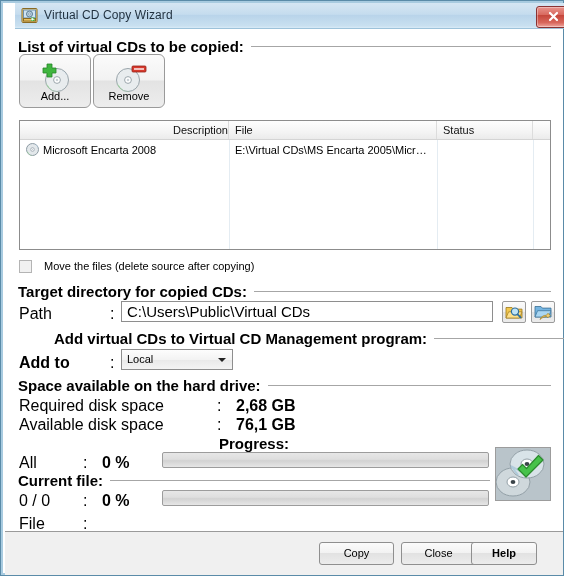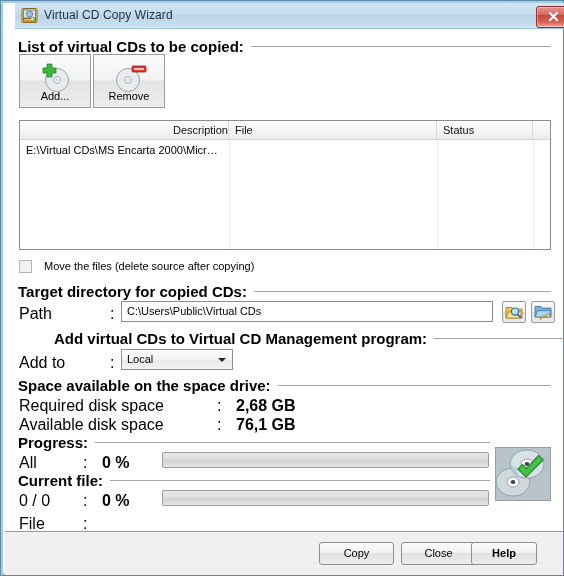--- a/index.html
+++ b/index.html
@@ -101,21 +101,21 @@
     margin-top: 1px;
   }
 
   
   .tool-btn {
     position: absolute;
     width: 72px;
     height: 54px;
     box-sizing: border-box;
     border: 1px solid #9a9a9a;
-    border-radius: 0;
+    border-radius: 6px;
     background: linear-gradient(to bottom, #fbfbfb 0%, #f2f2f2 48%, #e3e3e3 50%, #ededed 100%);
     cursor: pointer;
   }
   .tool-btn .glyph {
     position: absolute;
     left: 50%;
     top: 6px;
     transform: translateX(-50%);
   }
   .tool-btn .lbl {
@@ -198,21 +198,21 @@
     white-space: nowrap;
   }
   .lbl-bold { font-weight: bold; }
 
   .textfield {
     position: absolute;
     box-sizing: border-box;
     border: 1px solid #8e8e8e;
     background: #ffffff;
     font-family: "Liberation Sans", sans-serif;
-    font-size: 11px;
+    font-size: 15px;
     color: #000;
     padding: 0 0 0 5px;
     line-height: 19px;
     overflow: hidden;
     white-space: nowrap;
     cursor: text;
   }
 
   .icon-btn {
     position: absolute;
@@ -366,21 +366,33 @@
         <div class="lv-th" style="width:209px;text-align:right;">Description</div>
         <div class="lv-th" style="width:208px;">File</div>
         <div class="lv-th" style="width:96px;">Status</div>
         <div class="lv-th" style="width:17px; border-right:none;"></div>
       </div>
       <div class="lv-colsep" style="left:209px;"></div>
       <div class="lv-colsep" style="left:417px;"></div>
       <div class="lv-colsep" style="left:513px;"></div>
 
       <div class="lv-row">
-        <div class="lv-td" style="width:208px;">E:\Virtual CDs\MS Encarta 2000\Micr…</div>
+        <div class="lv-td" style="width:209px;">
+          <span class="disc">
+            <svg width="13" height="13" viewBox="0 0 13 13">
+              <circle cx="6.5" cy="6.5" r="6" fill="#e3e8eb" stroke="#8c9aa3"></circle>
+              <path d="M1 8.2a6 6 0 0 0 7.4 4.4A6 6 0 0 1 2 9z" fill="#9fd89f"></path>
+              <path d="M11.6 4.2A6 6 0 0 0 7.6.7a6 6 0 0 1 4.6 4z" fill="#b6d3e8"></path>
+              <circle cx="6.5" cy="6.5" r="1.8" fill="#ffffff" stroke="#8c9aa3" stroke-width=".7"></circle>
+              <circle cx="6.5" cy="6.5" r=".7" fill="#c7ced3"></circle>
+            </svg>
+          </span>
+          <span>Microsoft Encarta 2008</span>
+        </div>
+        <div class="lv-td" style="width:208px;">E:\Virtual CDs\MS Encarta 2005\Micr…</div>
         <div class="lv-td" style="width:96px;"></div>
         <div class="lv-td" style="width:17px;"></div>
       </div>
     </div>
 
     <div class="cb-box" style="left:14px; top:231px;"></div>
     <div class="cb-label" style="left:39px; top:231px;">Move the files (delete source after copying)</div>
 
     <div class="group-head" style="left:13px; top:255px; width:533px;">
       <span>Target directory for copied CDs:</span>
@@ -410,41 +422,41 @@
           <path d="M6 15.5c1.2-3 4-4.4 6.4-4.2l1.6-2 2.2 2.2-2.2 2.2-1.4-1.2c-2 .1-4.4.9-6.6 3z" fill="#f0cf74" stroke="#9c7a1c" stroke-width=".7"></path>
         </svg>
       </span>
     </div>
 
     <div class="group-head" style="left:13px; top:302px; width:533px;margin-left:36px;">
       <span>Add virtual CDs to Virtual CD Management program:</span>
       <span class="rule"></span>
     </div>
 
-    <div class="lbl" style="left:14px; top:325px;">Add to</div>
+    <div class="lbl" style="left:14px; top:325px;font-weight:bold;">Add to</div>
     <div class="lbl" style="left:105px; top:325px;">:</div>
     <div class="combo" style="left:116px; top:320px; width:112px;">
       <span class="val">Local</span>
       <span class="arrow"></span>
     </div>
 
     <div class="group-head" style="left:13px; top:349px; width:533px;">
-      <span>Space available on the space drive:</span>
+      <span>Space available on the hard drive:</span>
       <span class="rule"></span>
     </div>
 
     <div class="lbl" style="left:14px; top:368px;">Required disk space</div>
     <div class="lbl" style="left:212px; top:368px;">:</div>
     <div class="lbl lbl-bold" style="left:231px; top:368px;">2,68 GB</div>
 
     <div class="lbl" style="left:14px; top:387px;">Available disk space</div>
     <div class="lbl" style="left:212px; top:387px;">:</div>
     <div class="lbl lbl-bold" style="left:231px; top:387px;">76,1 GB</div>
 
-    <div class="group-head" style="left:13px; top:406px; width:472px;">
+    <div class="group-head" style="left:13px; top:406px; width:472px;flex-direction:column;">
       <span>Progress:</span>
       <span class="rule"></span>
     </div>
 
     <div class="lbl" style="left:14px; top:425px;">All</div>
     <div class="lbl" style="left:78px; top:425px;">:</div>
     <div class="lbl lbl-bold" style="left:97px; top:425px;">0 %</div>
     <div class="progress" style="left:157px; top:423px; width:327px;">
       <div class="fill" id="fill-all" style="width: 0%;"></div>
     </div>

